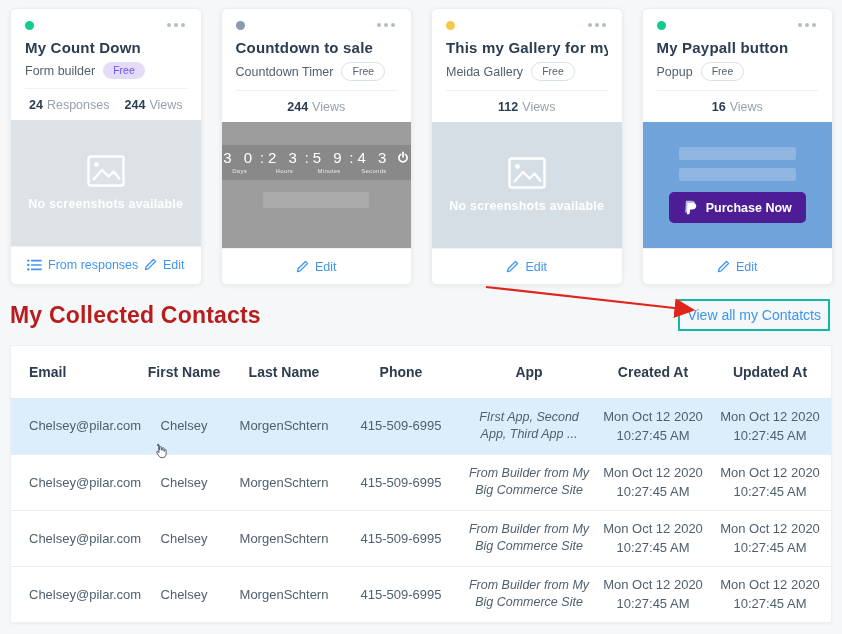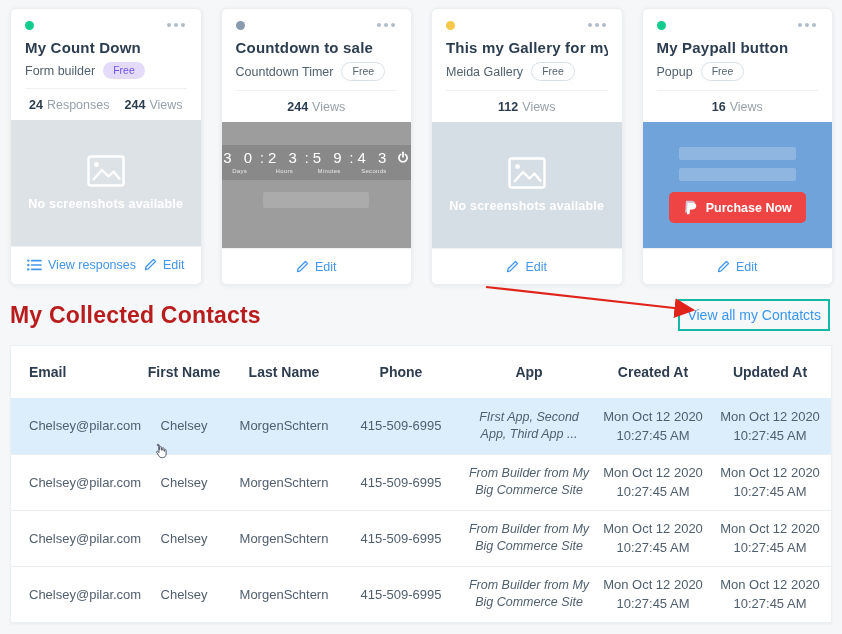--- a/index.html
+++ b/index.html
@@ -39,21 +39,21 @@
               display:flex; align-items:flex-start; justify-content:center; gap:4px; }
   .cd-group { display:flex; flex-direction:column; align-items:center; }
   .cd-digits { color:#fff; font-size:15px; letter-spacing:4px; line-height:16px; }
   .cd-unit { color:#e8e8e8; font-size:6px; margin-top:2px; letter-spacing:.3px; }
   .cd-colon { color:#fff; font-size:14px; line-height:16px; }
   .cd-power { margin-left:3px; margin-top:1px; }
   .cd-bar { margin-top:12px; width:56%; height:16px; background:#ababab; border-radius:2px; }
   
   .shot.paypal { background:#6fa3d9; gap:8px; }
   .pp-bar { width:62%; height:13px; background:#8fb6e0; border-radius:2px; }
-  .pp-btn { margin-top:3px; display:flex; align-items:center; gap:8px; background:#ef4444;
+  .pp-btn { margin-top:3px; display:flex; align-items:center; gap:8px; background:#4c1d95;
             border:none; border-radius:5px; padding:7px 14px; color:#fff; font-size:12.5px;
             font-weight:700; cursor:pointer; font-family:"Liberation Sans", sans-serif; }
 
   .card-foot { border-top:1px solid #eef1f3; height:36px; display:flex; align-items:center; background:#fff; }
   .card-foot.two { justify-content:space-between; padding:0 16px; }
   .card-foot.one { justify-content:center; }
   .flink { display:flex; align-items:center; gap:6px; color:#4196ec; font-size:12.5px;
            text-decoration:none; cursor:pointer; }
 
   
@@ -117,21 +117,21 @@
       <div class="card-foot two">
         <a class="flink">
           <svg width="15" height="12" viewBox="0 0 15 12">
             <circle cx="1.3" cy="1.6" r="1.2" fill="#4196ec"></circle>
               <line x1="4.6" y1="1.6" x2="14" y2="1.6" stroke="#4196ec" stroke-width="1.6" stroke-linecap="round"></line>
             <circle cx="1.3" cy="6" r="1.2" fill="#4196ec"></circle>
               <line x1="4.6" y1="6" x2="14" y2="6" stroke="#4196ec" stroke-width="1.6" stroke-linecap="round"></line>
             <circle cx="1.3" cy="10.4" r="1.2" fill="#4196ec"></circle>
               <line x1="4.6" y1="10.4" x2="14" y2="10.4" stroke="#4196ec" stroke-width="1.6" stroke-linecap="round"></line>
           </svg>
-          <span>View responses</span>
+          <span>From responses</span>
         </a>
         <a class="flink">
           <svg width="13" height="13" viewBox="0 0 14 14">
             <path d="M10.2 1.6l2.2 2.2-7.9 7.9-2.9.7.7-2.9z" fill="none" stroke="#4196ec" stroke-width="1.4" stroke-linejoin="round"></path>
           </svg>
           <span>Edit</span>
         </a>
       </div>
     </div>
 

